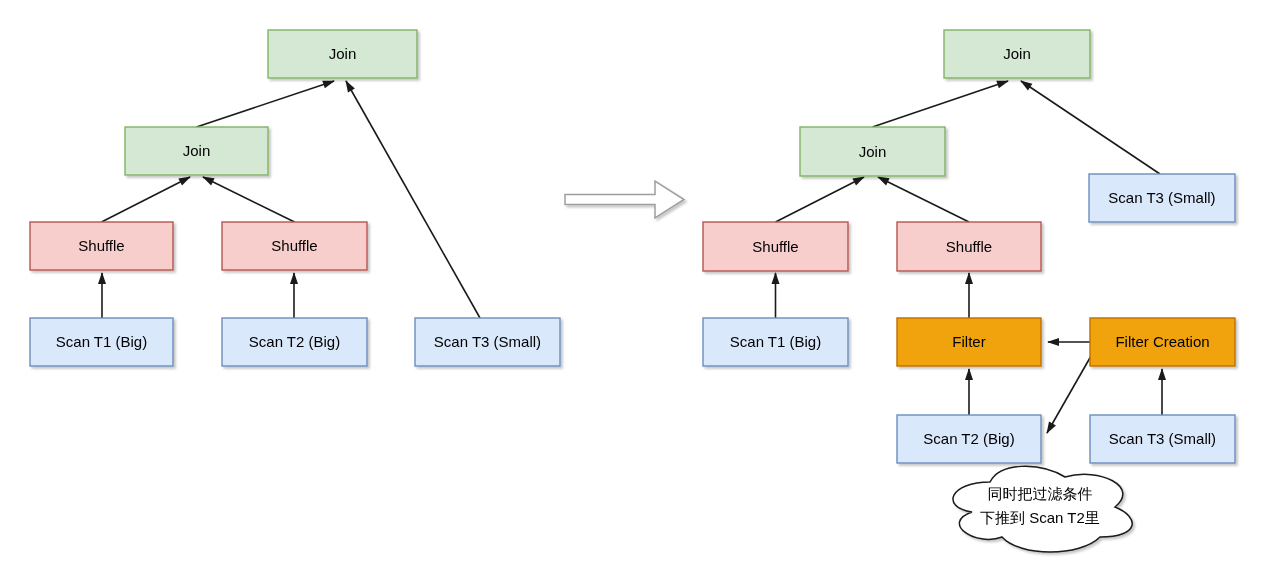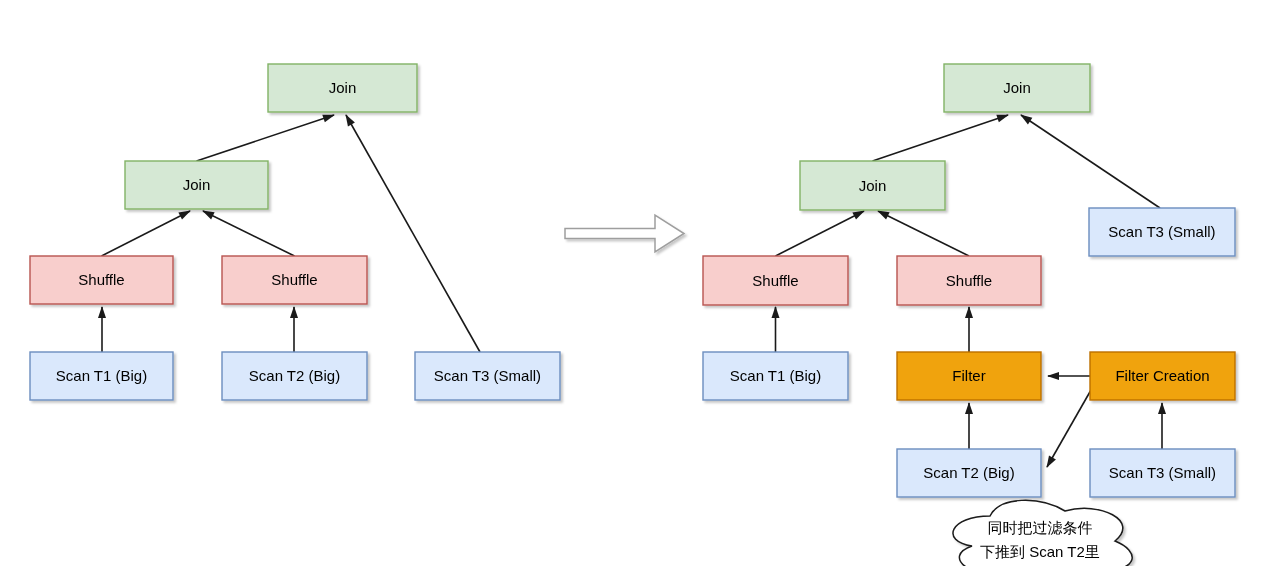--- a/index.html
+++ b/index.html
@@ -7,21 +7,20 @@
     padding: 0;
     background: #ffffff;
     width: 1280px;
     height: 566px;
     overflow: hidden;
   }
   .canvas-wrap {
     width: 1280px;
     height: 441px;
     position: relative;
-    margin-top: 34px;
   }
   svg {
     display: block;
     font-family: "Liberation Sans", "DejaVu Sans", sans-serif;
   }
   .node-box {
     stroke-width: 1.4;
   }
   .node-label {
     font-size: 15px;

